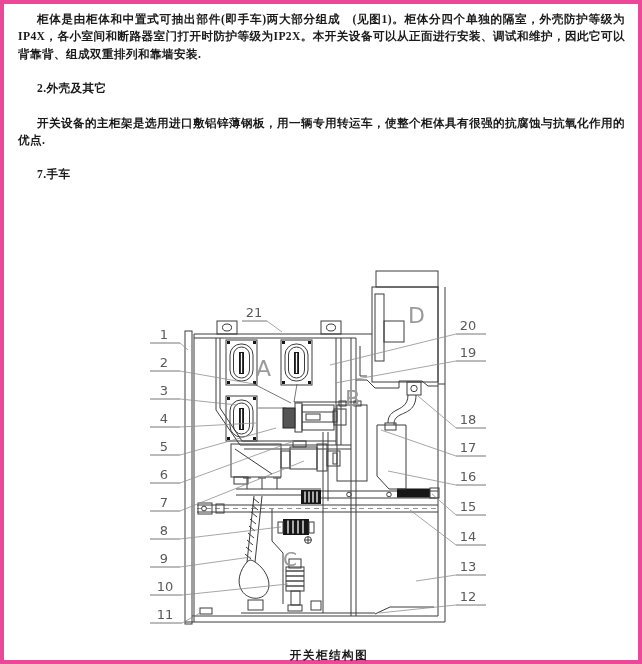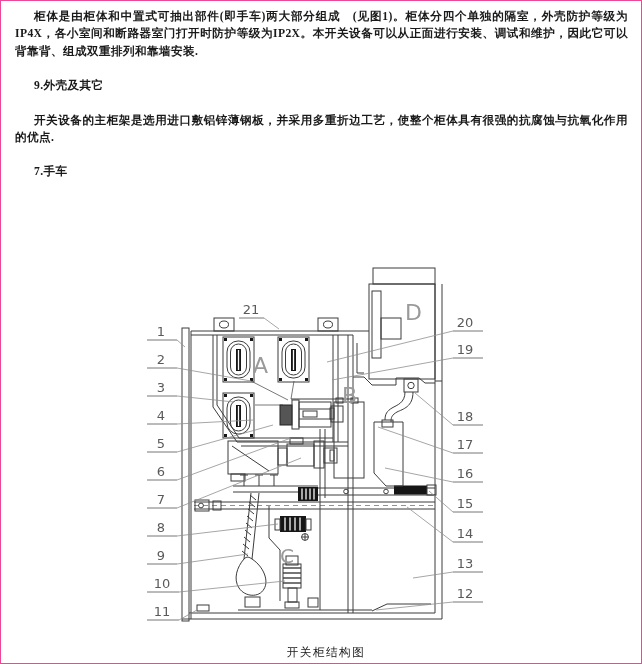--- a/index.html
+++ b/index.html
@@ -1,45 +1,45 @@
 <!DOCTYPE html>
 <html><head>
 <meta charset="utf-8">
 <style>
   html,body{margin:0;padding:0;}
   body{
     width:642px;height:664px;position:relative;background:#ffffff;
     font-family:"Liberation Serif","DejaVu Serif",serif;color:#151515;overflow:hidden;
   }
-  .page{position:absolute;inset:0;border:1px solid #ec4899;box-sizing:border-box;}
+  .page{position:absolute;inset:0;border:4px solid #ec4899;box-sizing:border-box;}
   .text{position:absolute;left:14px;right:13px;top:7px;}
   .text p{
     margin:0 0 17px 0;font-size:11.6px;line-height:17.4px;letter-spacing:0.4px;
     text-align:justify;text-indent:19px;font-weight:bold;color:#1a1a1a;
   }
   .text p.hd{text-align:left;}
   #diag{position:absolute;left:145px;top:258px;width:360px;height:368px;}
   .caption{
     position:absolute;top:644px;left:145px;width:360px;text-align:center;
-    font-size:11.6px;letter-spacing:1.5px;font-weight:normal;color:#1a1a1a;
+    font-size:11.6px;letter-spacing:1.5px;font-weight:bold;color:#1a1a1a;
   }
   .ln{stroke:#3c3c3c;stroke-width:1;fill:none;}
   .thin{stroke:#555;stroke-width:0.8;fill:none;}
   .dk{fill:#161616;stroke:none;}
   .wht{stroke:#fbfbfb;stroke-width:1.3;fill:none;}
 </style>
 </head>
 <body>
 
 <div class="page">
 
   <div class="text">
     <p>柜体是由柜体和中置式可抽出部件(即手车)两大部分组成　(见图1)。柜体分四个单独的隔室，外壳防护等级为IP4X，各小室间和断路器室门打开时防护等级为IP2X。本开关设备可以从正面进行安装、调试和维护，因此它可以背靠背、组成双重排列和靠墙安装.</p>
-    <p class="hd">9.外壳及其它</p>
-    <p>开关设备的主柜架是选用进口敷铝锌薄钢板，并采用多重折边工艺，使整个柜体具有很强的抗腐蚀与抗氧化作用的优点.</p>
+    <p class="hd">2.外壳及其它</p>
+    <p>开关设备的主柜架是选用进口敷铝锌薄钢板，用一辆专用转运车，使整个柜体具有很强的抗腐蚀与抗氧化作用的优点.</p>
     <p class="hd">7.手车</p>
   </div>
 
   <svg id="diag" viewBox="145 258 360 368" xmlns="http://www.w3.org/2000/svg">
 
     <g class="ln">
       <rect x="181" y="327" width="7" height="293"></rect>
       <line x1="190" y1="330" x2="368" y2="330"></line>
       <line x1="190" y1="334" x2="352" y2="334"></line>
       <line x1="190" y1="330" x2="190" y2="618"></line>

